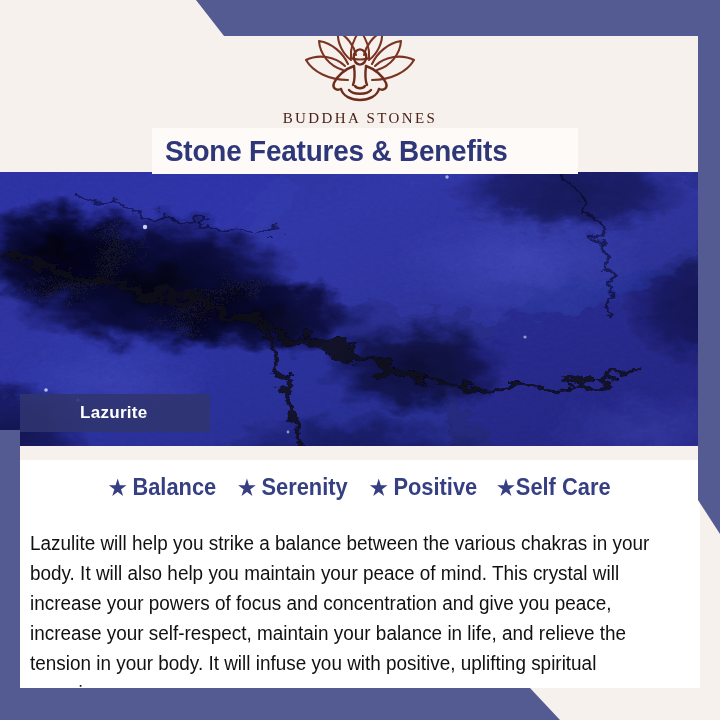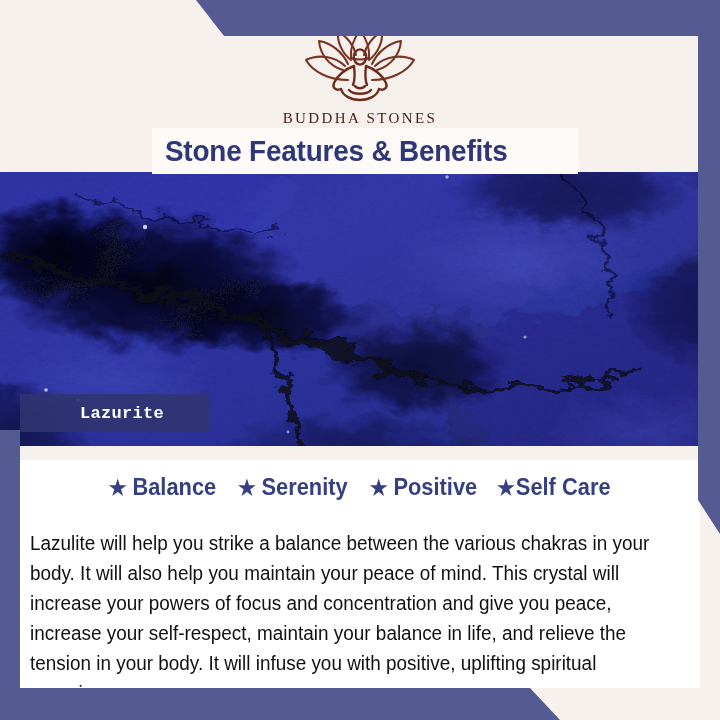--- a/index.html
+++ b/index.html
@@ -118,21 +118,20 @@
   
   .photo {
     position: absolute;
     top: 172px;
     left: 0;
     width: 720px;
     height: 274px;
     overflow: hidden;
     z-index: 3;
     background: #1d2070;
-    font-family: Liberation Mono, monospace;
   }
   .photo .tex {
     position: absolute;
     inset: -40px;
   }
 
   .stone-label {
     position: absolute;
     left: 20px;
     bottom: 14px;

